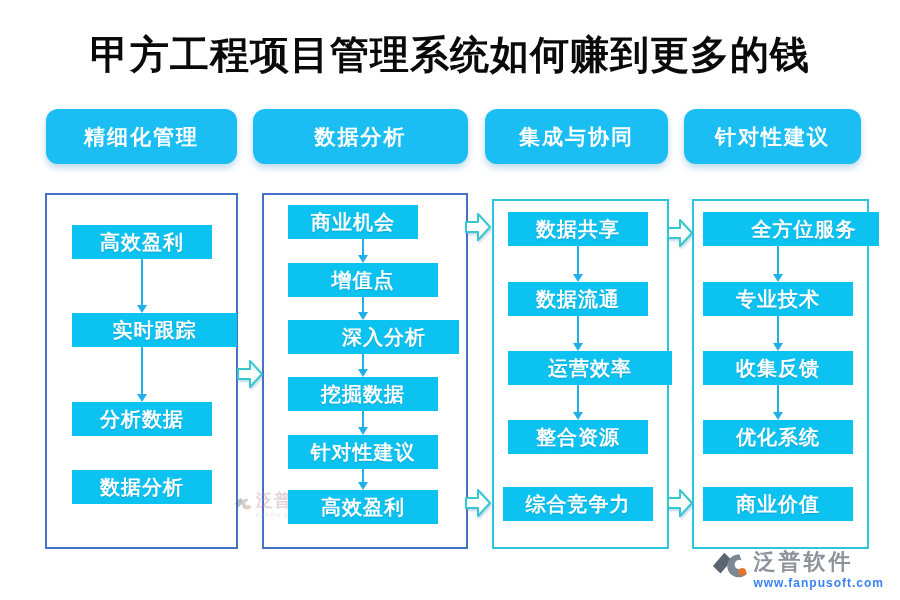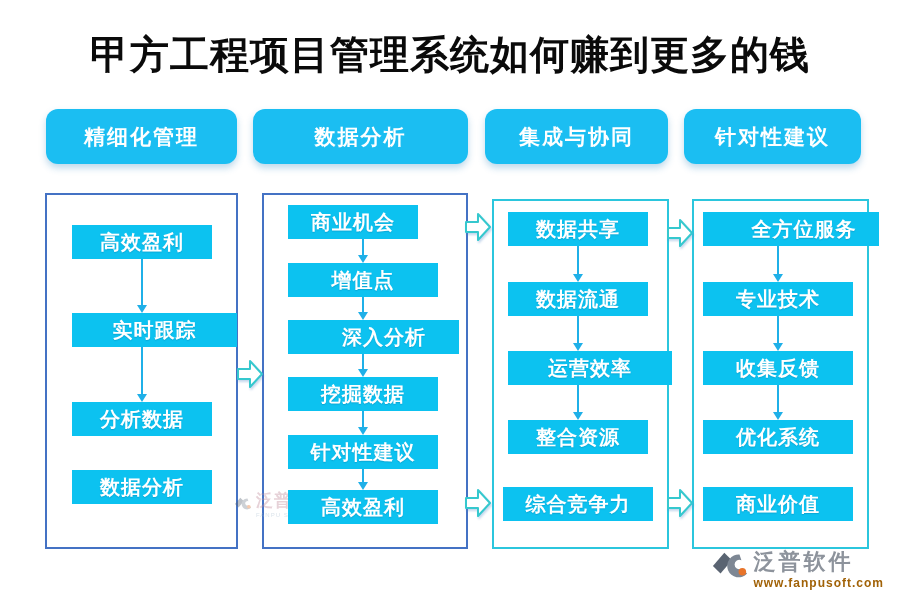--- a/index.html
+++ b/index.html
@@ -36,21 +36,21 @@
   .wm{
     position:absolute;left:234px;top:489px;z-index:1;opacity:.38;
     display:flex;align-items:center;gap:4px;color:#b38;
   }
   .wm .wm-name{font-size:17px;font-weight:bold;color:#c08a9a;letter-spacing:1px;}
   .wm .wm-sub{font-size:6px;color:#9fb6c9;letter-spacing:1px;}
   .brand{
     position:absolute;right:16px;bottom:10px;display:flex;align-items:flex-start;gap:4px;z-index:3;
   }
   .brand-name{font-size:22px;font-weight:bold;color:#8d939c;letter-spacing:3px;line-height:24px;}
-  .brand-url{font-size:12px;font-weight:bold;color:#a16207;letter-spacing:1px;margin-top:2px;text-align:center;}
+  .brand-url{font-size:12px;font-weight:bold;color:#3b82f6;letter-spacing:1px;margin-top:2px;text-align:center;}
 </style>
 </head>
 <body>
 
 <div class="canvas">
 
   <h1 class="title">甲方工程项目管理系统如何赚到更多的钱</h1>
 
   <div class="hdr" style="left:46px;top:109px;width:191px;">精细化管理</div>
   <div class="hdr" style="left:253px;top:109px;width:215px;">数据分析</div>

